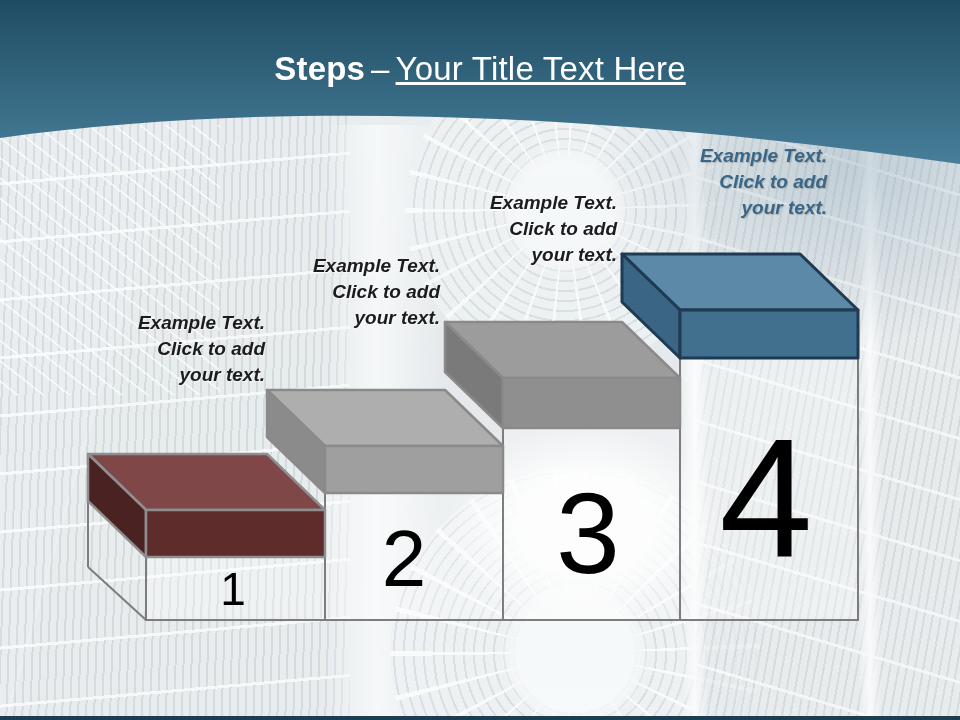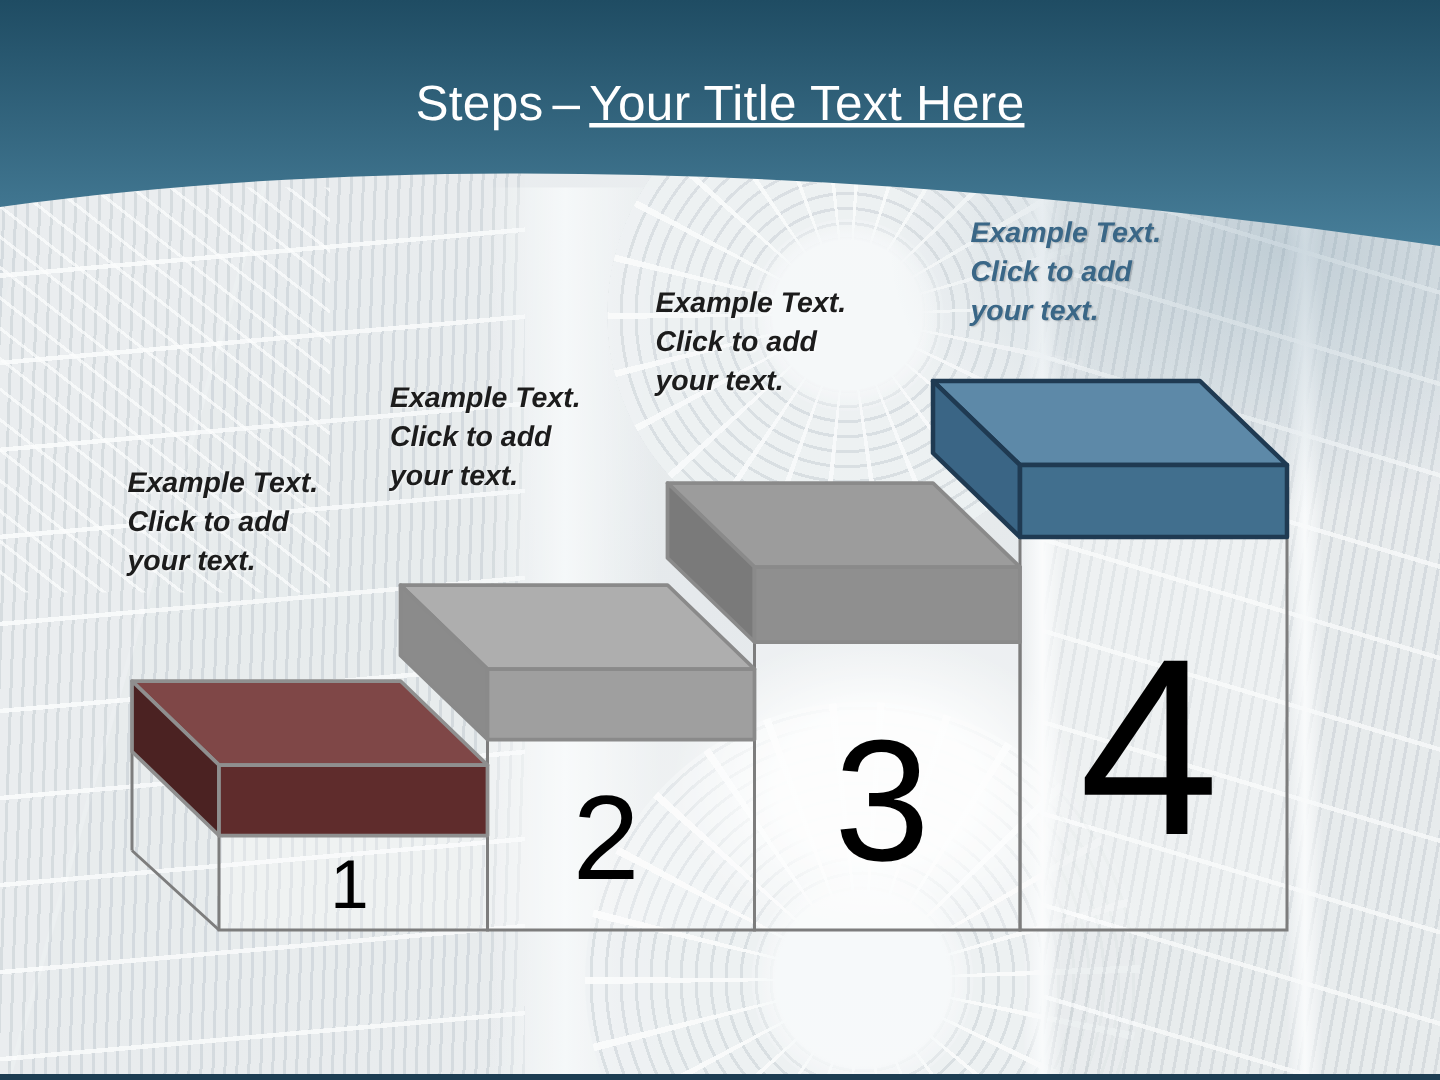--- a/index.html
+++ b/index.html
@@ -40,35 +40,35 @@
   .blue-tint-right{left:590px;top:105px;width:380px;height:240px;
     background:radial-gradient(ellipse at 70% 25%, rgba(84,123,148,.33), rgba(84,123,148,0) 70%);}
   .white-blob-center{left:450px;top:425px;width:270px;height:200px;
     background:radial-gradient(ellipse, rgba(255,255,255,.95) 0 35%, rgba(255,255,255,0) 72%);}
   .veil{inset:0;background:rgba(245,248,249,.18);}
 
   
   .header-svg{position:absolute;left:0;top:0;}
   .slide-title{position:absolute;left:0;top:50px;width:960px;text-align:center;
     font-size:33px;letter-spacing:.2px;}
-  .slide-title .t-bold{font-weight:400;}
+  .slide-title .t-bold{font-weight:700;}
   .slide-title .t-sep{font-weight:400;margin:0 .18em;}
   .slide-title .t-rest{font-weight:400;text-decoration:underline;}
 
   
   .diagram-svg{position:absolute;left:0;top:0;}
   .wf{stroke:#7d7d7d;stroke-width:2;fill:none;}
   .ped-face{fill:rgba(255,255,255,.3);stroke:#7d7d7d;stroke-width:2;}
   .lid{stroke-width:2.5;stroke-linejoin:round;}
   .lid-4{stroke-width:3;}
   .num{font-family:"Liberation Sans",sans-serif;text-anchor:middle;}
   .num1{font-size:46px;}.num2{font-size:80px;}.num3{font-size:115px;}.num4{font-size:168px;}
 
   
-  .label{position:absolute;width:180px;text-align:left;font-style:italic;font-weight:600;
+  .label{position:absolute;width:180px;text-align:right;font-style:italic;font-weight:600;
     font-size:19px;line-height:26px;text-shadow:1px 1px 1px rgba(255,255,255,.55);}
   .label span{display:block;}
   #label-1{left:85px;top:310px;}
   #label-2{left:260px;top:253px;}
   #label-3{left:437px;top:190px;}
   #label-4{left:647px;top:143px;text-shadow:1px 1px 1px rgba(0,0,0,.18);}
 
   
   .footer-bar{position:absolute;left:0;bottom:0;width:960px;height:4px;}
 </style>

